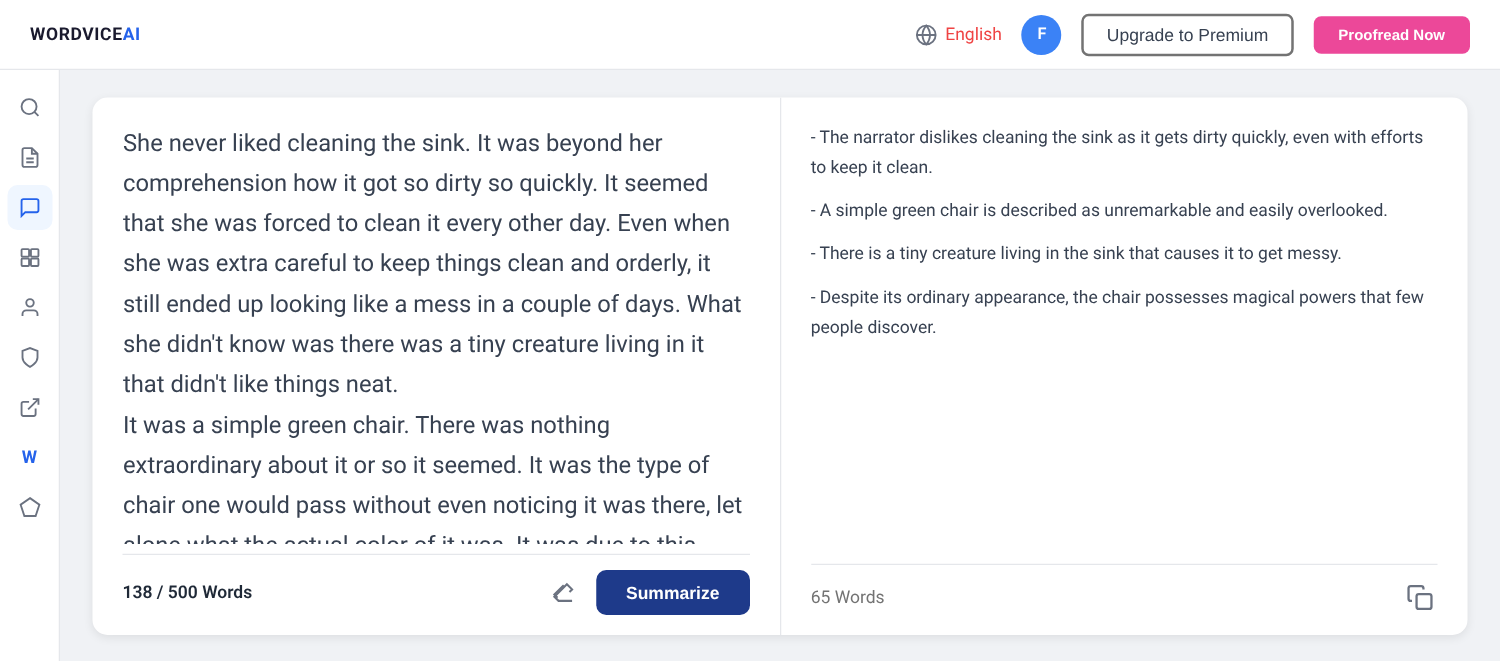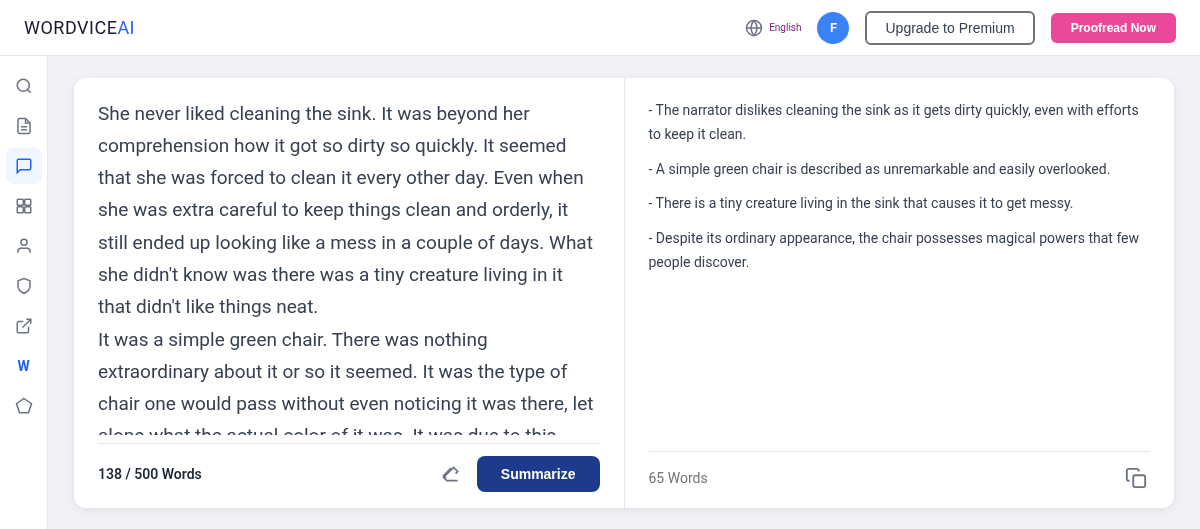--- a/index.html
+++ b/index.html
@@ -18,38 +18,38 @@
       background: #ffffff;
       height: 56px;
       display: flex;
       align-items: center;
       padding: 0 24px;
       border-bottom: 1px solid #e5e7eb;
       gap: 16px;
       flex-shrink: 0;
     }
     .logo {
-      font-size: 18px;
-      font-weight: 400;
+      font-size: 14px;
+      font-weight: 700;
       color: #1a1a2e;
       letter-spacing: 0.5px;
       margin-right: auto;
     }
     .logo span {
       color: #1a1a2e;
     }
     .logo .ai {
       color: #2563eb;
     }
     .lang-selector {
       display: flex;
       align-items: center;
       gap: 6px;
-      font-size: 10px;
-      color: #701a75;
+      font-size: 14px;
+      color: #ef4444;
       cursor: pointer;
     }
     .globe-icon {
       width: 18px;
       height: 18px;
       color: #6b7280;
     }
     .user-avatar {
       width: 32px;
       height: 32px;

